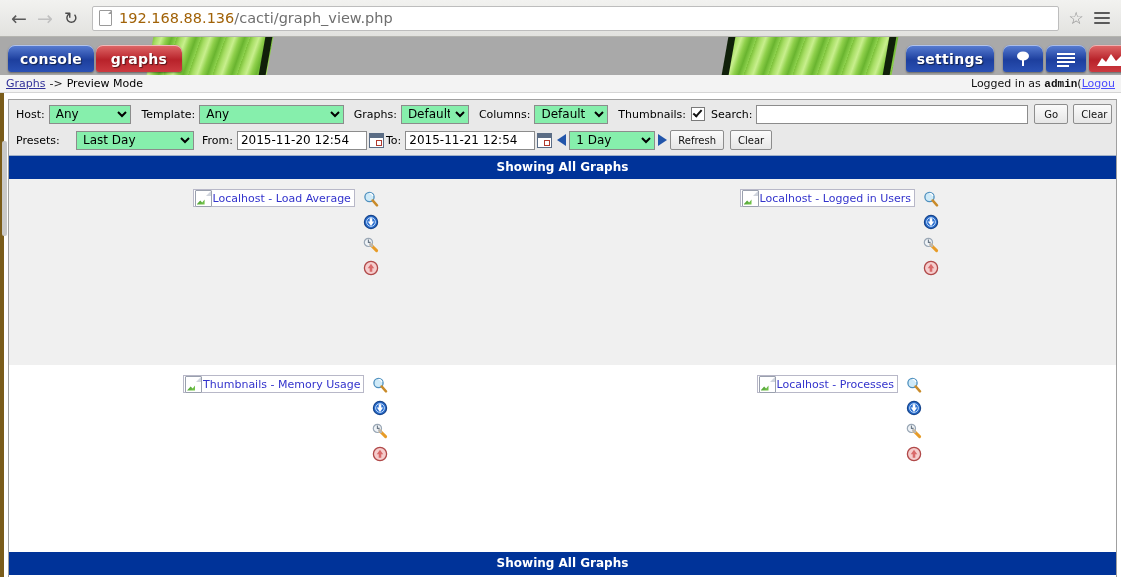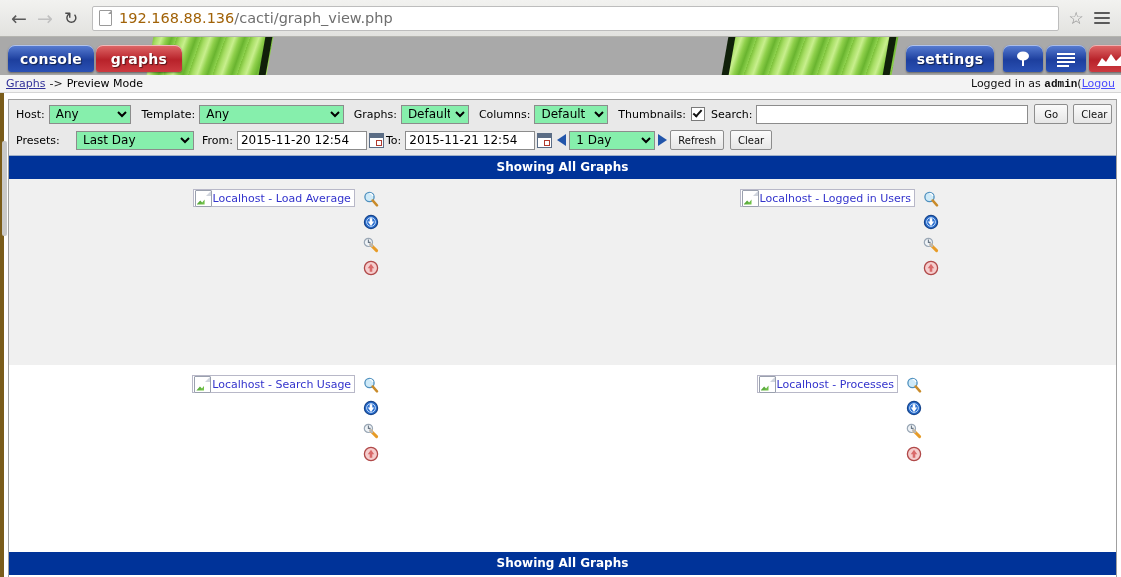--- a/index.html
+++ b/index.html
@@ -396,21 +396,21 @@
           </span>
         </div>
       </div>
     </div>
 
     <div class="graph-row plain">
       <div class="graph-cell">
         <div class="graph-inner">
           <span class="broken-img">
             <span class="broken-glyph"></span>
-            <span class="alt-text">Localhost - Search Usage</span>
+            <span class="alt-text">Thumbnails - Memory Usage</span>
           </span>
           <span class="icon-col">
             <svg class="ico" viewBox="0 0 16 16">
               <circle cx="6.5" cy="6" r="4.6" fill="#cfeaf8" stroke="#4d8fbe" stroke-width="1.3"></circle>
               <path d="M6.5 2.2 A4 4 0 0 1 10 5" stroke="#ffffff" stroke-width="1.1" fill="none"></path>
               <line x1="9.6" y1="9.4" x2="14" y2="14.4" stroke="#c98b2a" stroke-width="2.4" stroke-linecap="round"></line>
             </svg>
             <svg class="ico" viewBox="0 0 16 16">
               <circle cx="8" cy="8" r="6.6" fill="#2b6fd0" stroke="#17458c" stroke-width="1.2"></circle>
               <circle cx="8" cy="8" r="4.4" fill="none" stroke="#bfd8f5" stroke-width="1"></circle>

